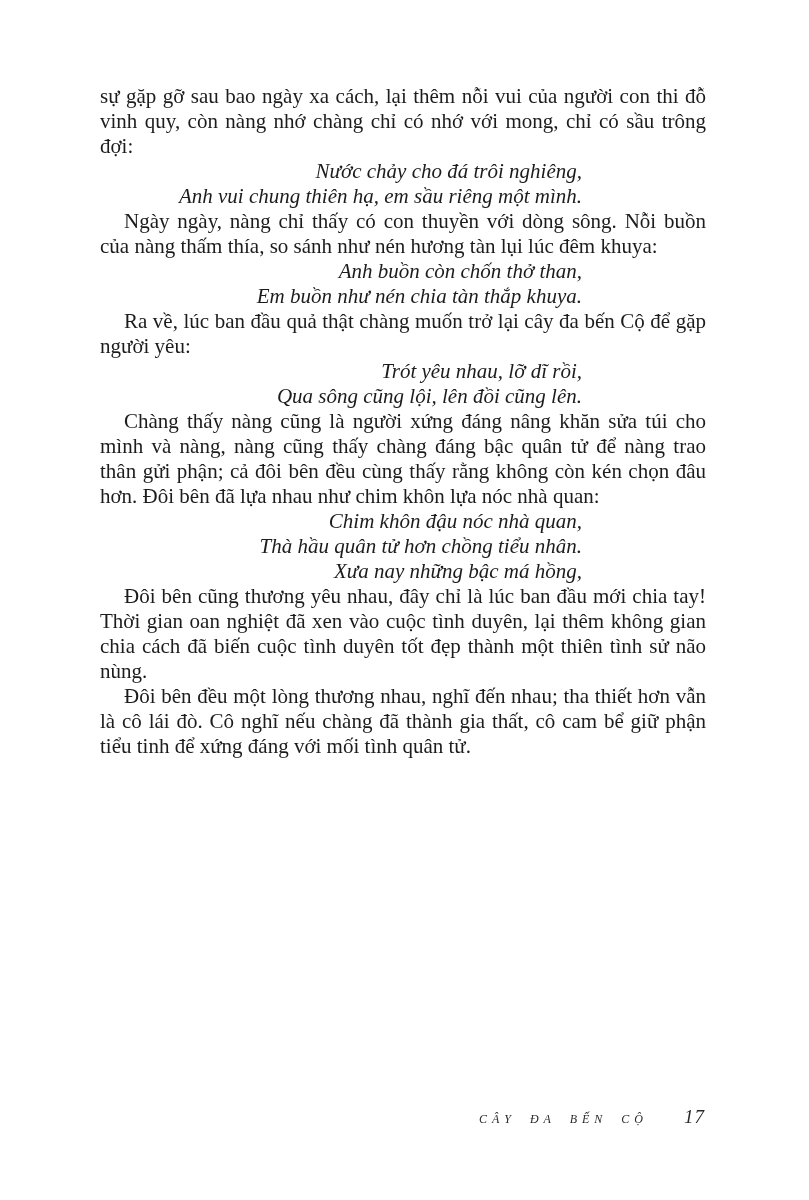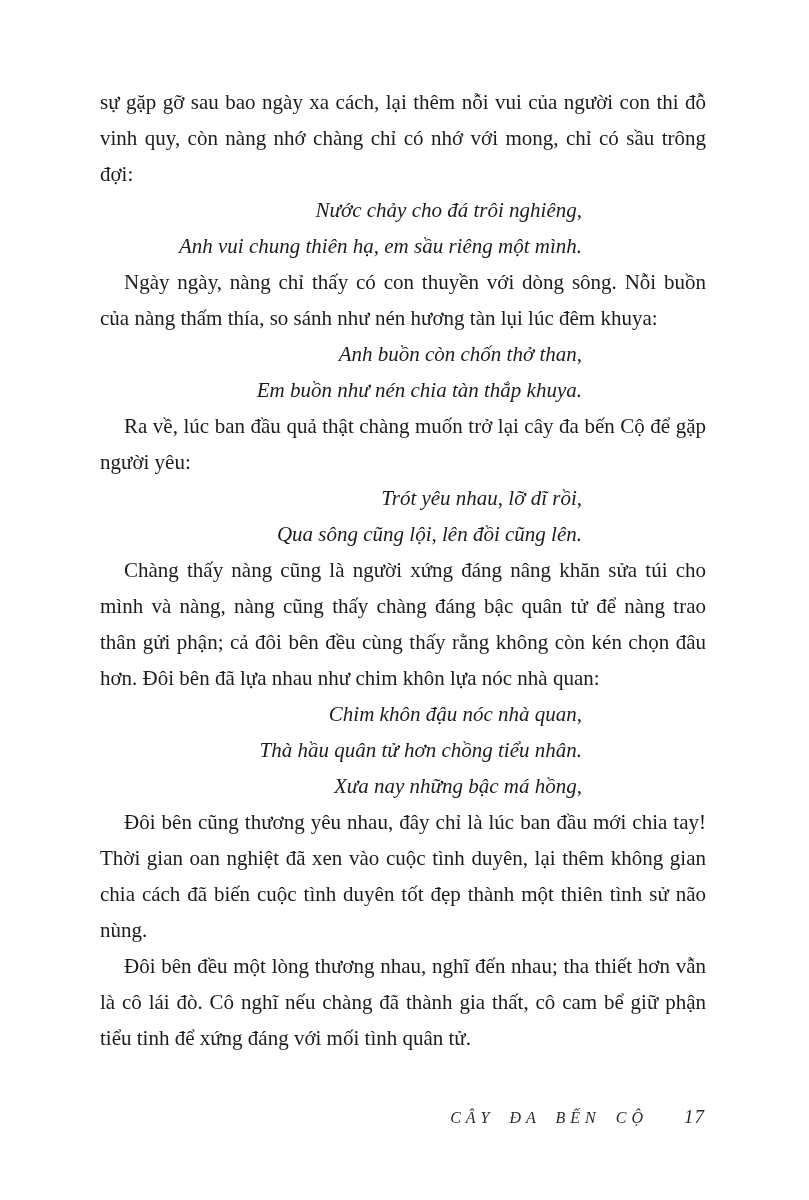--- a/index.html
+++ b/index.html
@@ -16,21 +16,21 @@
     color: #1c1c1c;
     font-family: "Liberation Serif", "DejaVu Serif", serif;
     overflow: hidden;
   }
   .page-body {
     position: absolute;
     top: 84px;
     left: 100px;
     width: 606px;
     font-size: 21px;
-    line-height: 36px;
+    line-height: 25px;
     text-align: justify;
     text-justify: inter-word;
   }
   .para {
     margin: 0;
     text-indent: 24px;
   }
   .para.continuation {
     text-indent: 0;
   }
@@ -47,21 +47,21 @@
     position: absolute;
     top: 1106px;
     right: 104px;
     display: flex;
     align-items: baseline;
     gap: 30px;
     font-style: italic;
     color: #2a2a2a;
   }
   .running-title {
-    font-size: 16px;
+    font-size: 12px;
     letter-spacing: 5px;
     word-spacing: 6px;
   }
   .page-number {
     font-size: 19px;
     letter-spacing: 1px;
     margin-left: 6px;
   }
 </style>
 </head>

